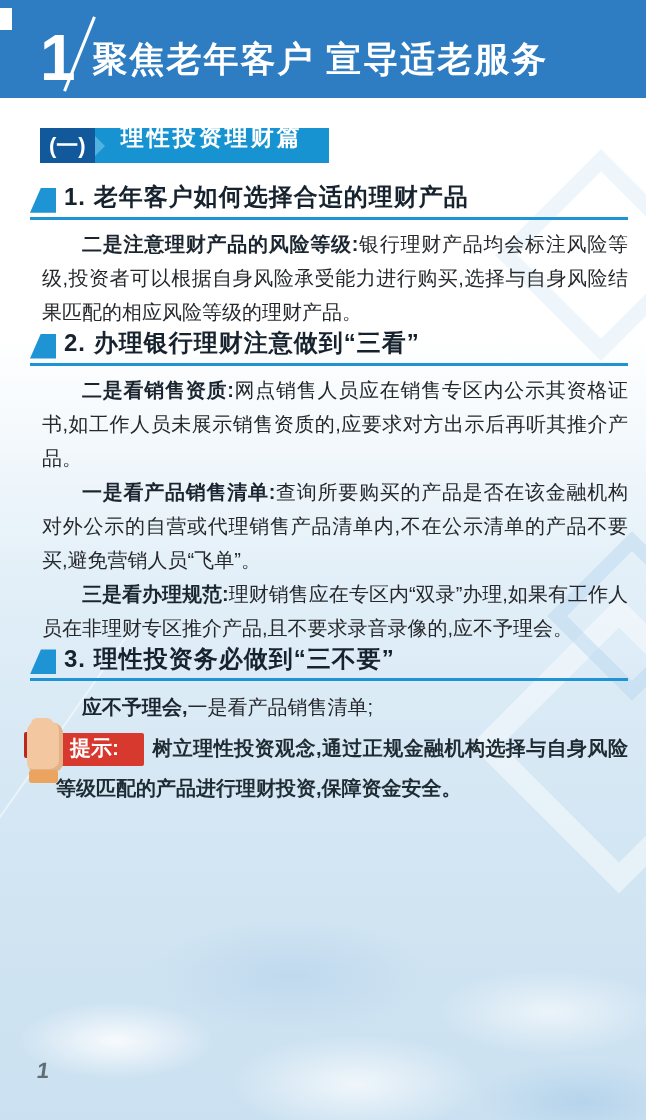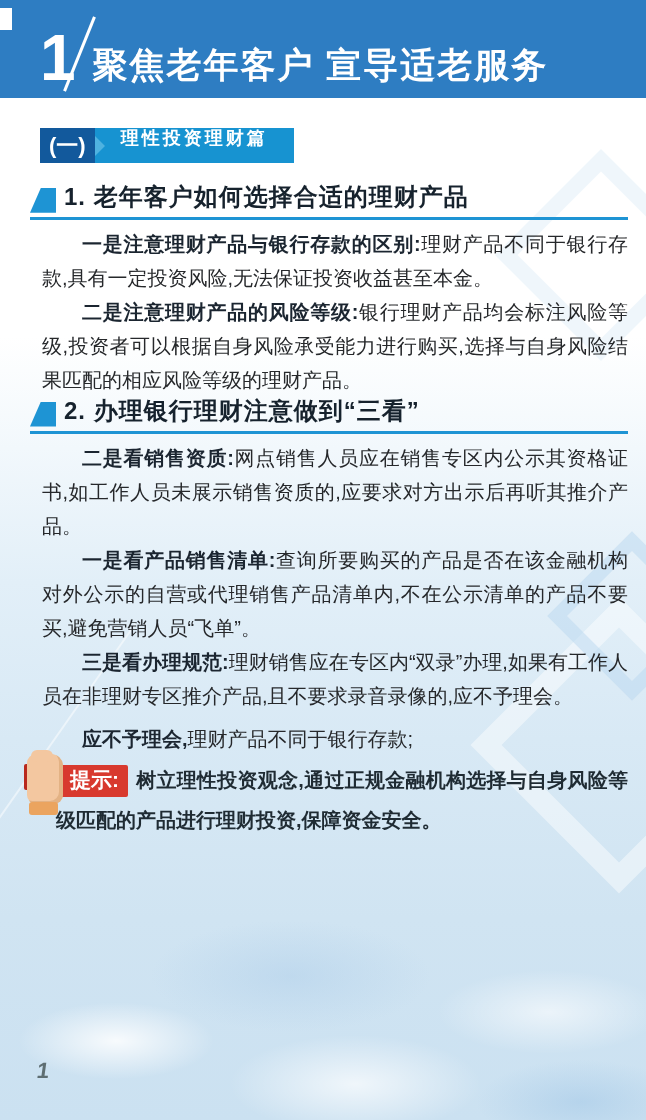--- a/index.html
+++ b/index.html
@@ -29,47 +29,47 @@
   .deco.line1 { left:60px; top:600px; width:2px; height:260px; background:rgba(255,255,255,.5); transform:rotate(35deg); border:none; }
 
   
   .banner {
     position:relative; width:100%; height:98px; background:#2E7DC2;
     display:flex; align-items:flex-end; padding:0 0 10px 40px; color:#fff;
   }
   .corner-notch { position:absolute; left:0; top:8px; width:12px; height:22px; background:#fff; }
   .chap-num { font-size:64px; font-weight:bold; line-height:.92; letter-spacing:0; }
   .slash { width:3px; height:80px; background:#fff; transform:rotate(22deg); margin:0 12px -6px 2px; }
-  .banner-title { font-size:35px; font-weight:bold; letter-spacing:2px; line-height:1; margin-bottom:6px; white-space:nowrap; }
+  .banner-title { font-size:35px; font-weight:bold; letter-spacing:2px; line-height:1; margin-bottom:12px; white-space:nowrap; }
 
   
   .badge { display:inline-flex; align-items:stretch; height:35px; margin:30px 0 0 40px; position:relative; z-index:2; }
   .badge-left { background:#12599C; color:#fff; font-size:22px; font-weight:bold; padding:0 9px; display:flex; align-items:center; }
   .badge-arrow { width:16px; background:#1793D1; position:relative; }
   .badge-arrow i { position:absolute; left:0; top:50%; transform:translateY(-50%); width:0; height:0;
     border-left:10px solid #4FB2E0; border-top:10px solid transparent; border-bottom:10px solid transparent; }
-  .badge-right { background:#1793D1; color:#fff; font-size:18px; font-weight:bold; letter-spacing:3px;
+  .badge-right { background:#1793D1; color:#fff; font-size:23px; font-weight:bold; letter-spacing:3px;
     padding:0 26px 16px 10px; display:flex; align-items:center; }
 
   
   .content { position:relative; z-index:1; padding:0 18px 0 30px; }
   .sec-head { position:relative; border-bottom:3px solid #1E94D4; padding:0 0 5px 34px; }
   .sec-head .tri { position:absolute; left:0; bottom:4px; width:26px; height:25px; background:#1E94D4;
     clip-path:polygon(42% 0,100% 0,100% 100%,0 100%); }
   .sec-head h2 { display:inline; font-size:24px; font-weight:bold; color:#16222D; letter-spacing:1px; line-height:1.2; }
   .sec1 .sec-head { margin-top:20px; }
   .sec-body { margin-top:7px; }
   .sec-body p { font-size:20px; line-height:34px; color:#26282B; text-align:justify; text-indent:2em; margin-left:12px; }
   .sec-body p .lead { font-weight:bold; color:#1B2530; }
   .sec3 .sec-body p { line-height:38px; margin-bottom:2px; }
 
   
   .tip { position:relative; margin:2px 0 0 26px; font-size:20px; line-height:40px; font-weight:bold; color:#1F2B33; text-align:justify; z-index:3; }
   .tip-badge { display:inline-block; background:#D8392E; color:#fff; font-size:21px; font-weight:bold;
-    padding:1px 9px 3px 14px; margin-right:8px; border-radius:2px; line-height:1.35; }
+    padding:1px 25px 3px 14px; margin-right:8px; border-radius:2px; line-height:1.35; }
   
   .arm-ribbon { position:absolute; left:-32px; top:4px; width:18px; height:26px; background:#B8291E; border-radius:2px; }
   .arm-fist { position:absolute; left:-29px; top:-6px; width:36px; height:50px; background:#F3C7A0; border-radius:9px 12px 9px 9px;
     box-shadow:inset -4px -3px 0 rgba(214,160,110,.55); }
   .arm-fist::before { content:""; position:absolute; left:4px; top:-4px; width:22px; height:12px; background:#F3C7A0; border-radius:6px; }
   .arm-cuff { position:absolute; left:-27px; top:42px; width:29px; height:13px; background:#EBA45F; border-radius:3px; }
 
   .page-num { position:absolute; left:37px; top:1058px; font-size:22px; font-weight:bold;
     color:#5E6E72; transform:skewX(-8deg); z-index:4; }
 </style>
@@ -99,40 +99,43 @@
   </div>
 
   <main class="content">
 
     <section class="sec1">
       <div class="sec-head">
         <span class="tri"></span>
         <h2>1. 老年客户如何选择合适的理财产品</h2>
       </div>
       <div class="sec-body">
-        <p><span class="lead">一是注意理财产品与银行存款的区别:</span><span>理财产品不同于银行存款,具有一定投资风险,无法保证投资收益甚至本金。</span></p>
         <p><span class="lead">二是注意理财产品的风险等级:</span><span>银行理财产品均会标注风险等级,投资者可以根据自身风险承受能力进行购买,选择与自身风险结果匹配的相应风险等级的理财产品。</span></p>
       </div>
     </section>
 
     <section class="sec2">
       <div class="sec-head">
         <span class="tri"></span>
         <h2>2. 办理银行理财注意做到“三看”</h2>
       </div>
       <div class="sec-body">
         <p><span class="lead">二是看销售资质:</span><span>网点销售人员应在销售专区内公示其资格证书,如工作人员未展示销售资质的,应要求对方出示后再听其推介产品。</span></p>
         <p><span class="lead">一是看产品销售清单:</span><span>查询所要购买的产品是否在该金融机构对外公示的自营或代理销售产品清单内,不在公示清单的产品不要买,避免营销人员“飞单”。</span></p>
         <p><span class="lead">三是看办理规范:</span><span>理财销售应在专区内“双录”办理,如果有工作人员在非理财专区推介产品,且不要求录音录像的,应不予理会。</span></p>
       </div>
     </section>
 
     <section class="sec3">
+      <div class="sec-head">
+        <span class="tri"></span>
+        <h2>3. 理性投资务必做到“三不要”</h2>
+      </div>
       <div class="sec-body">
-        <p><span class="lead">应不予理会,</span><span>理财产品不同于银行存款;</span></p>
+        <p><span class="lead">应不予理会,</span><span>一是看产品销售清单;</span></p>
       </div>
     </section>
 
     <div class="tip">
       <span class="arm-ribbon"></span>
       <span class="arm-fist"></span>
       <span class="arm-cuff"></span>
       
       <span class="tip-badge">提示:</span><span class="tip-text">树立理性投资观念,通过正规金融机构选择与自身风险等级匹配的产品进行理财投资,保障资金安全。</span>
     </div>

